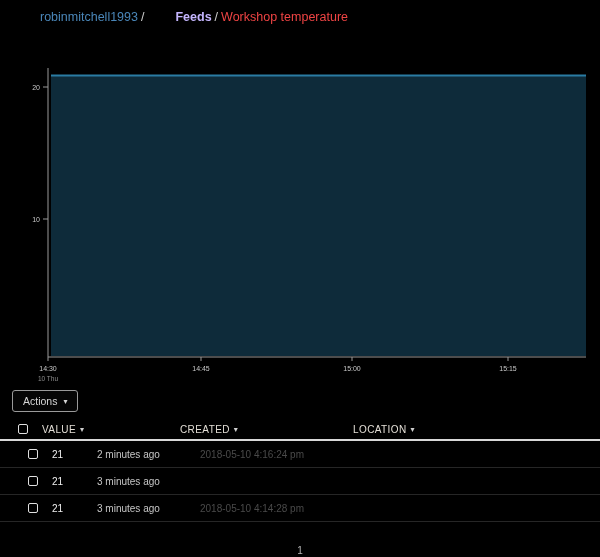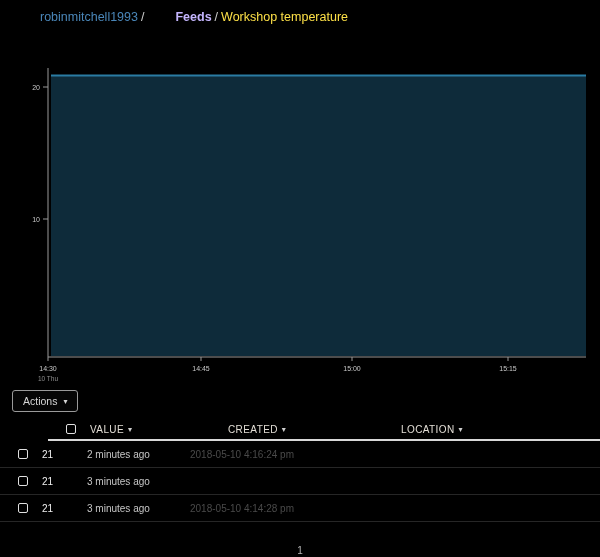--- a/index.html
+++ b/index.html
@@ -4,44 +4,44 @@
 <style>
   * { margin:0; padding:0; box-sizing:border-box; }
   html,body { width:600px; height:557px; background:#000; overflow:hidden;
               font-family:"Liberation Sans", sans-serif; }
 
   
   .breadcrumb { position:absolute; top:10px; left:12px; font-size:12.5px; color:#e8e8e8; }
   .breadcrumb .sep { color:#cfcfcf; margin:0 3px; }
   .crumb-link { color:#4a86b8; text-decoration:none; cursor:pointer;margin-left:28px; }
   .crumb-link.bright { color:#c4b5fd;font-weight:bold; }
-  .crumb-title { color:#fde047; }
+  .crumb-title { color:#ef4444; }
 
   
   .chart-wrap { position:absolute; top:60px; left:0; width:600px; height:330px; }
   .chart-wrap svg { display:block; }
   .axis-label { font-size:7px; fill:#c9c9c9; font-family:"Liberation Sans", sans-serif; }
   .axis-sub   { font-size:6.5px; fill:#8f8f8f; font-family:"Liberation Sans", sans-serif; }
 
   
   .actions-btn { position:absolute; top:390px; left:12px; height:22px; padding:4px 10px;
                  background:#050505; border:1px solid #9a9a9a; border-radius:3px;
                  color:#d6d6d6; font-size:10.5px; display:flex; align-items:center; gap:6px;
                  cursor:pointer; font-family:"Liberation Sans", sans-serif; }
   .actions-btn .caret { font-size:8px; color:#d6d6d6; }
 
   
   .data-table { position:absolute; top:419px; left:0; width:600px; color:#ddd; }
   .thead { display:grid; grid-template-columns:24px 138px 173px 1fr; align-items:center;
            padding:0 0 0 18px; height:22px; border-bottom:2px solid #d8d8d8;
-           font-size:10px; letter-spacing:.4px; color:#e3ded6;margin-left:48px; }
+           font-size:10px; letter-spacing:.4px; color:#e3ded6; }
   .th { display:flex; align-items:center; gap:4px; cursor:pointer; }
   .sort-caret { font-size:8px; color:#cfcfcf; }
   .trow { display:grid; grid-template-columns:24px 45px 67px 1fr; align-items:center;
-          padding-left:18px; height:27px; border-bottom:1px solid #262626; font-size:10px; }
+          padding-left:28px; height:27px; border-bottom:1px solid #262626; font-size:10px; }
   .cell-value { color:#f0f0f0; }
   .cell-rel   { color:#c6c6c6; }
   .cell-abs   { color:#4a4a4a;margin-left:36px; }
   .checkbox { width:10px; height:10px; border:1.5px solid #e0e0e0; border-radius:2px;
               background:transparent; cursor:pointer; }
 
   
   .pagination { position:absolute; top:540px; left:0; width:600px; text-align:center; }
   .page-num { color:#b5b5b5; font-size:10px; cursor:pointer; padding:2px 5px; }
 </style>

